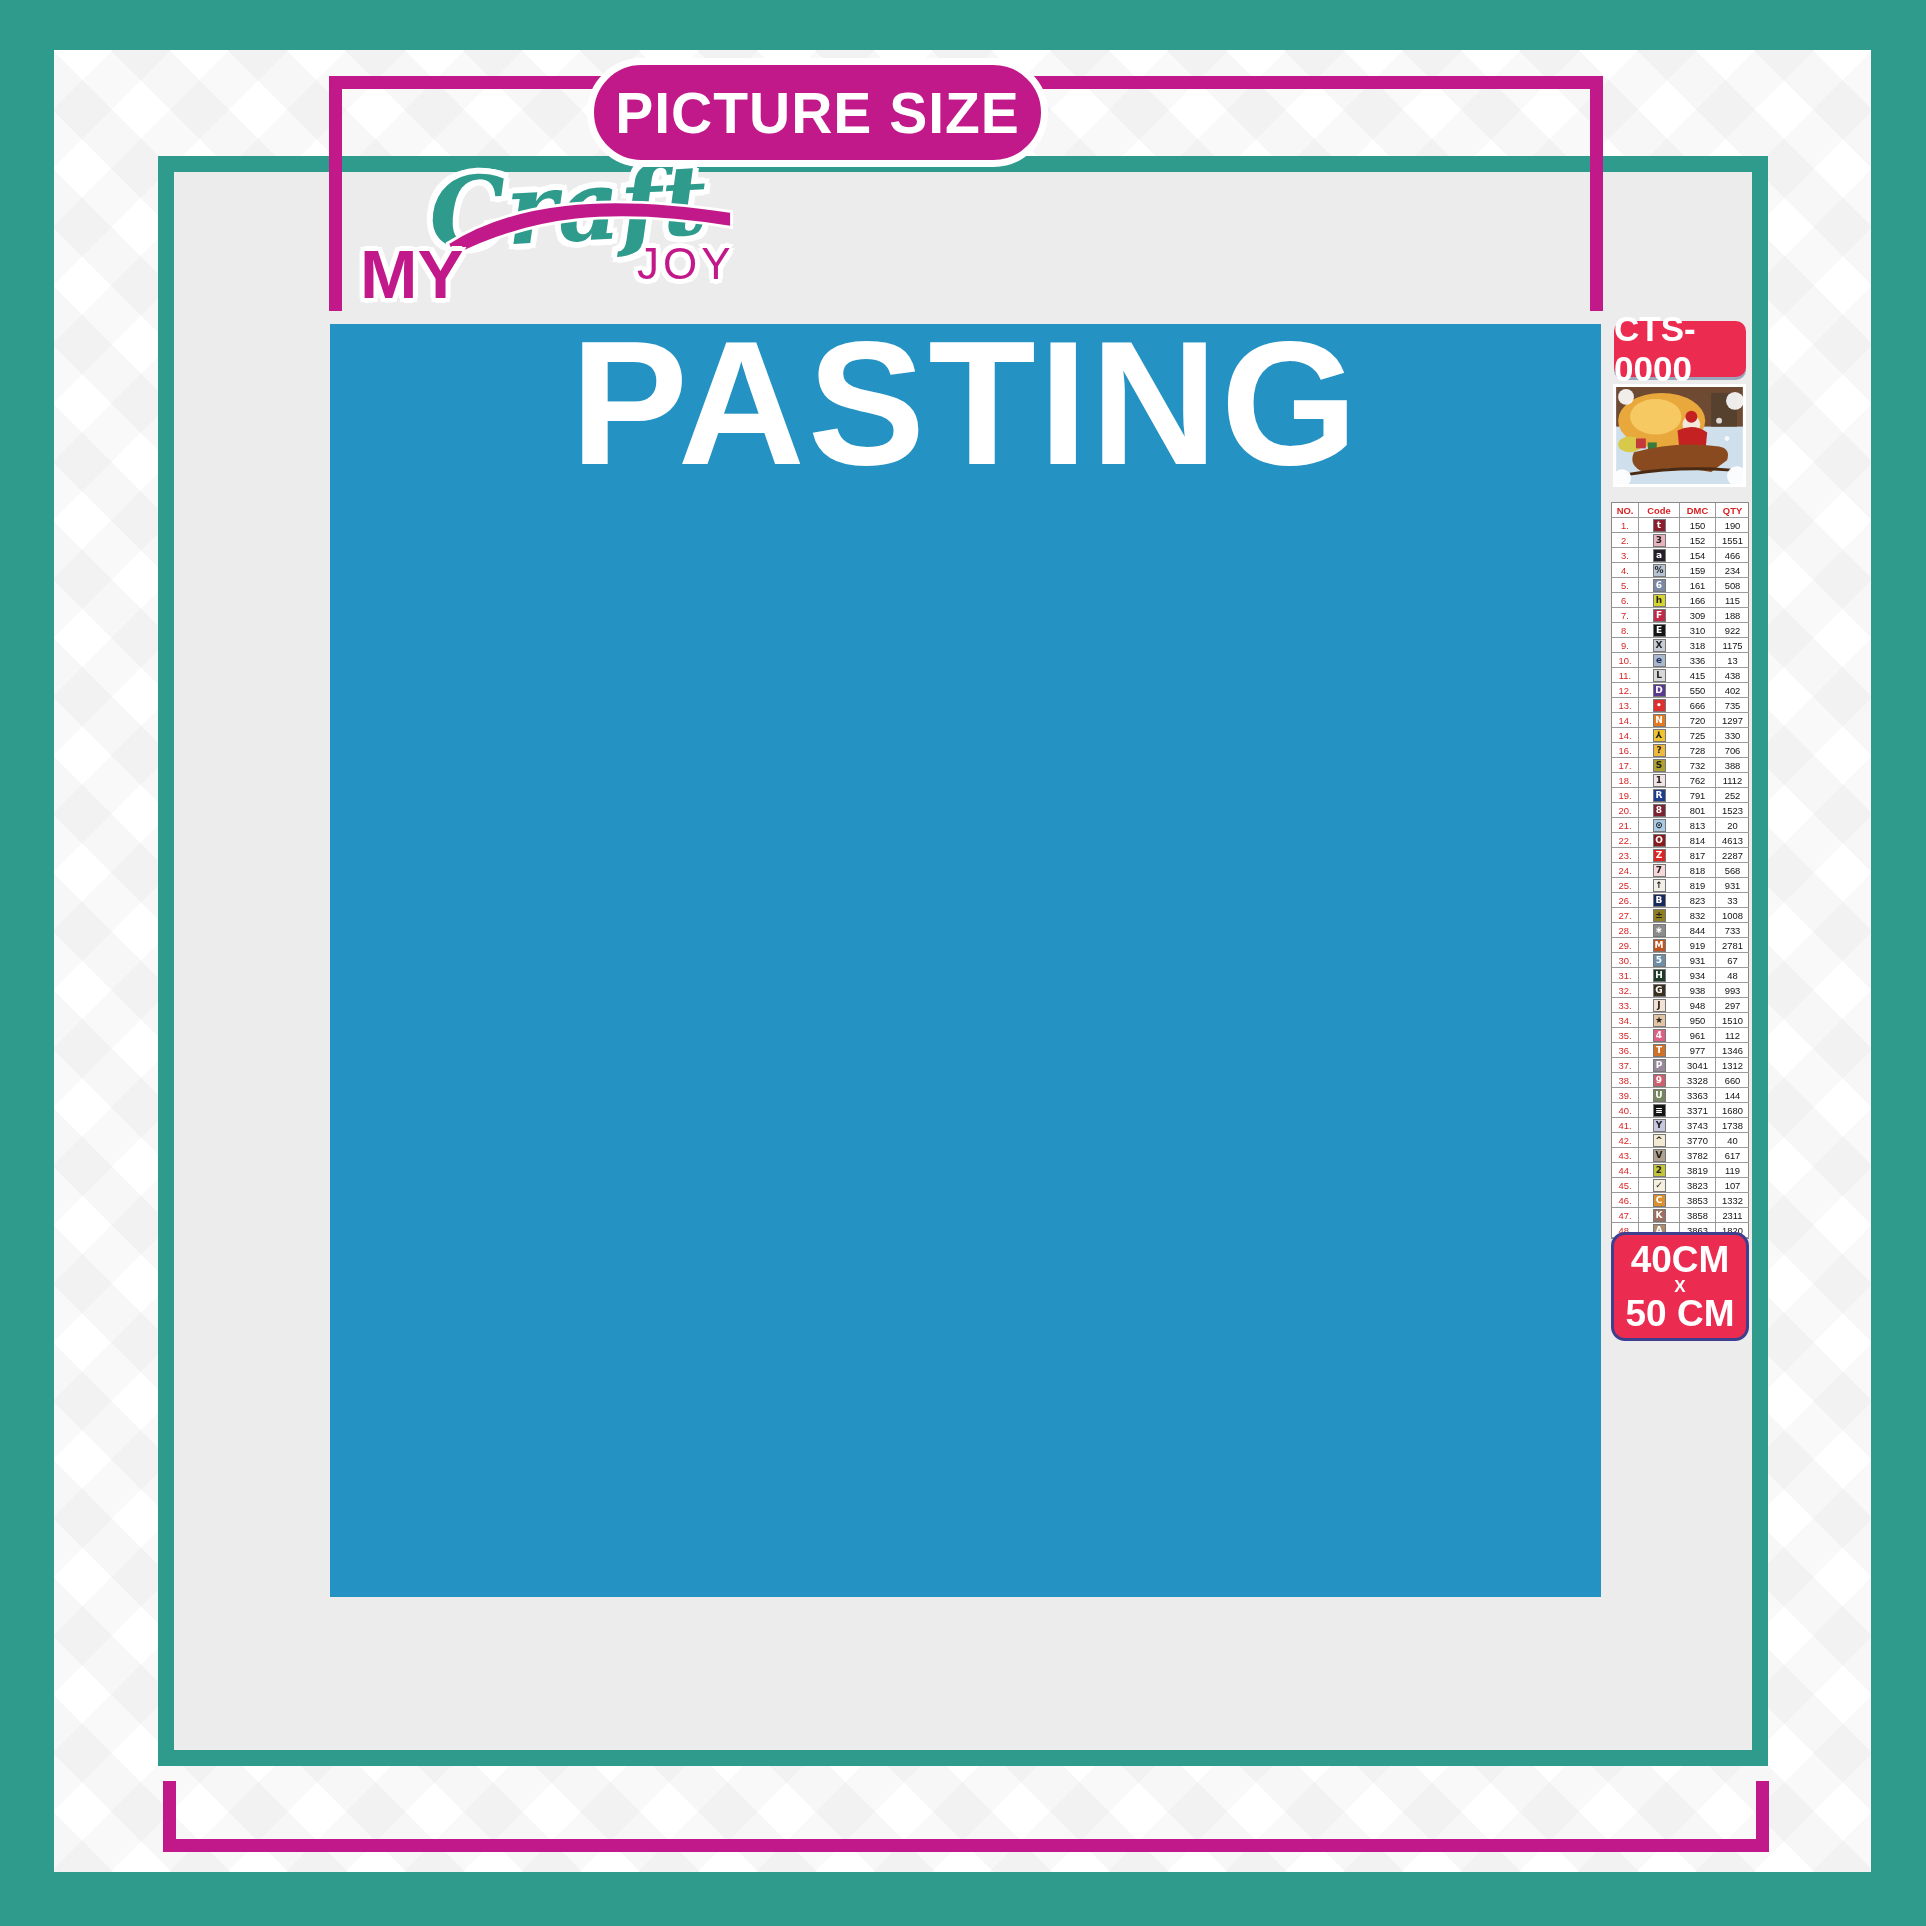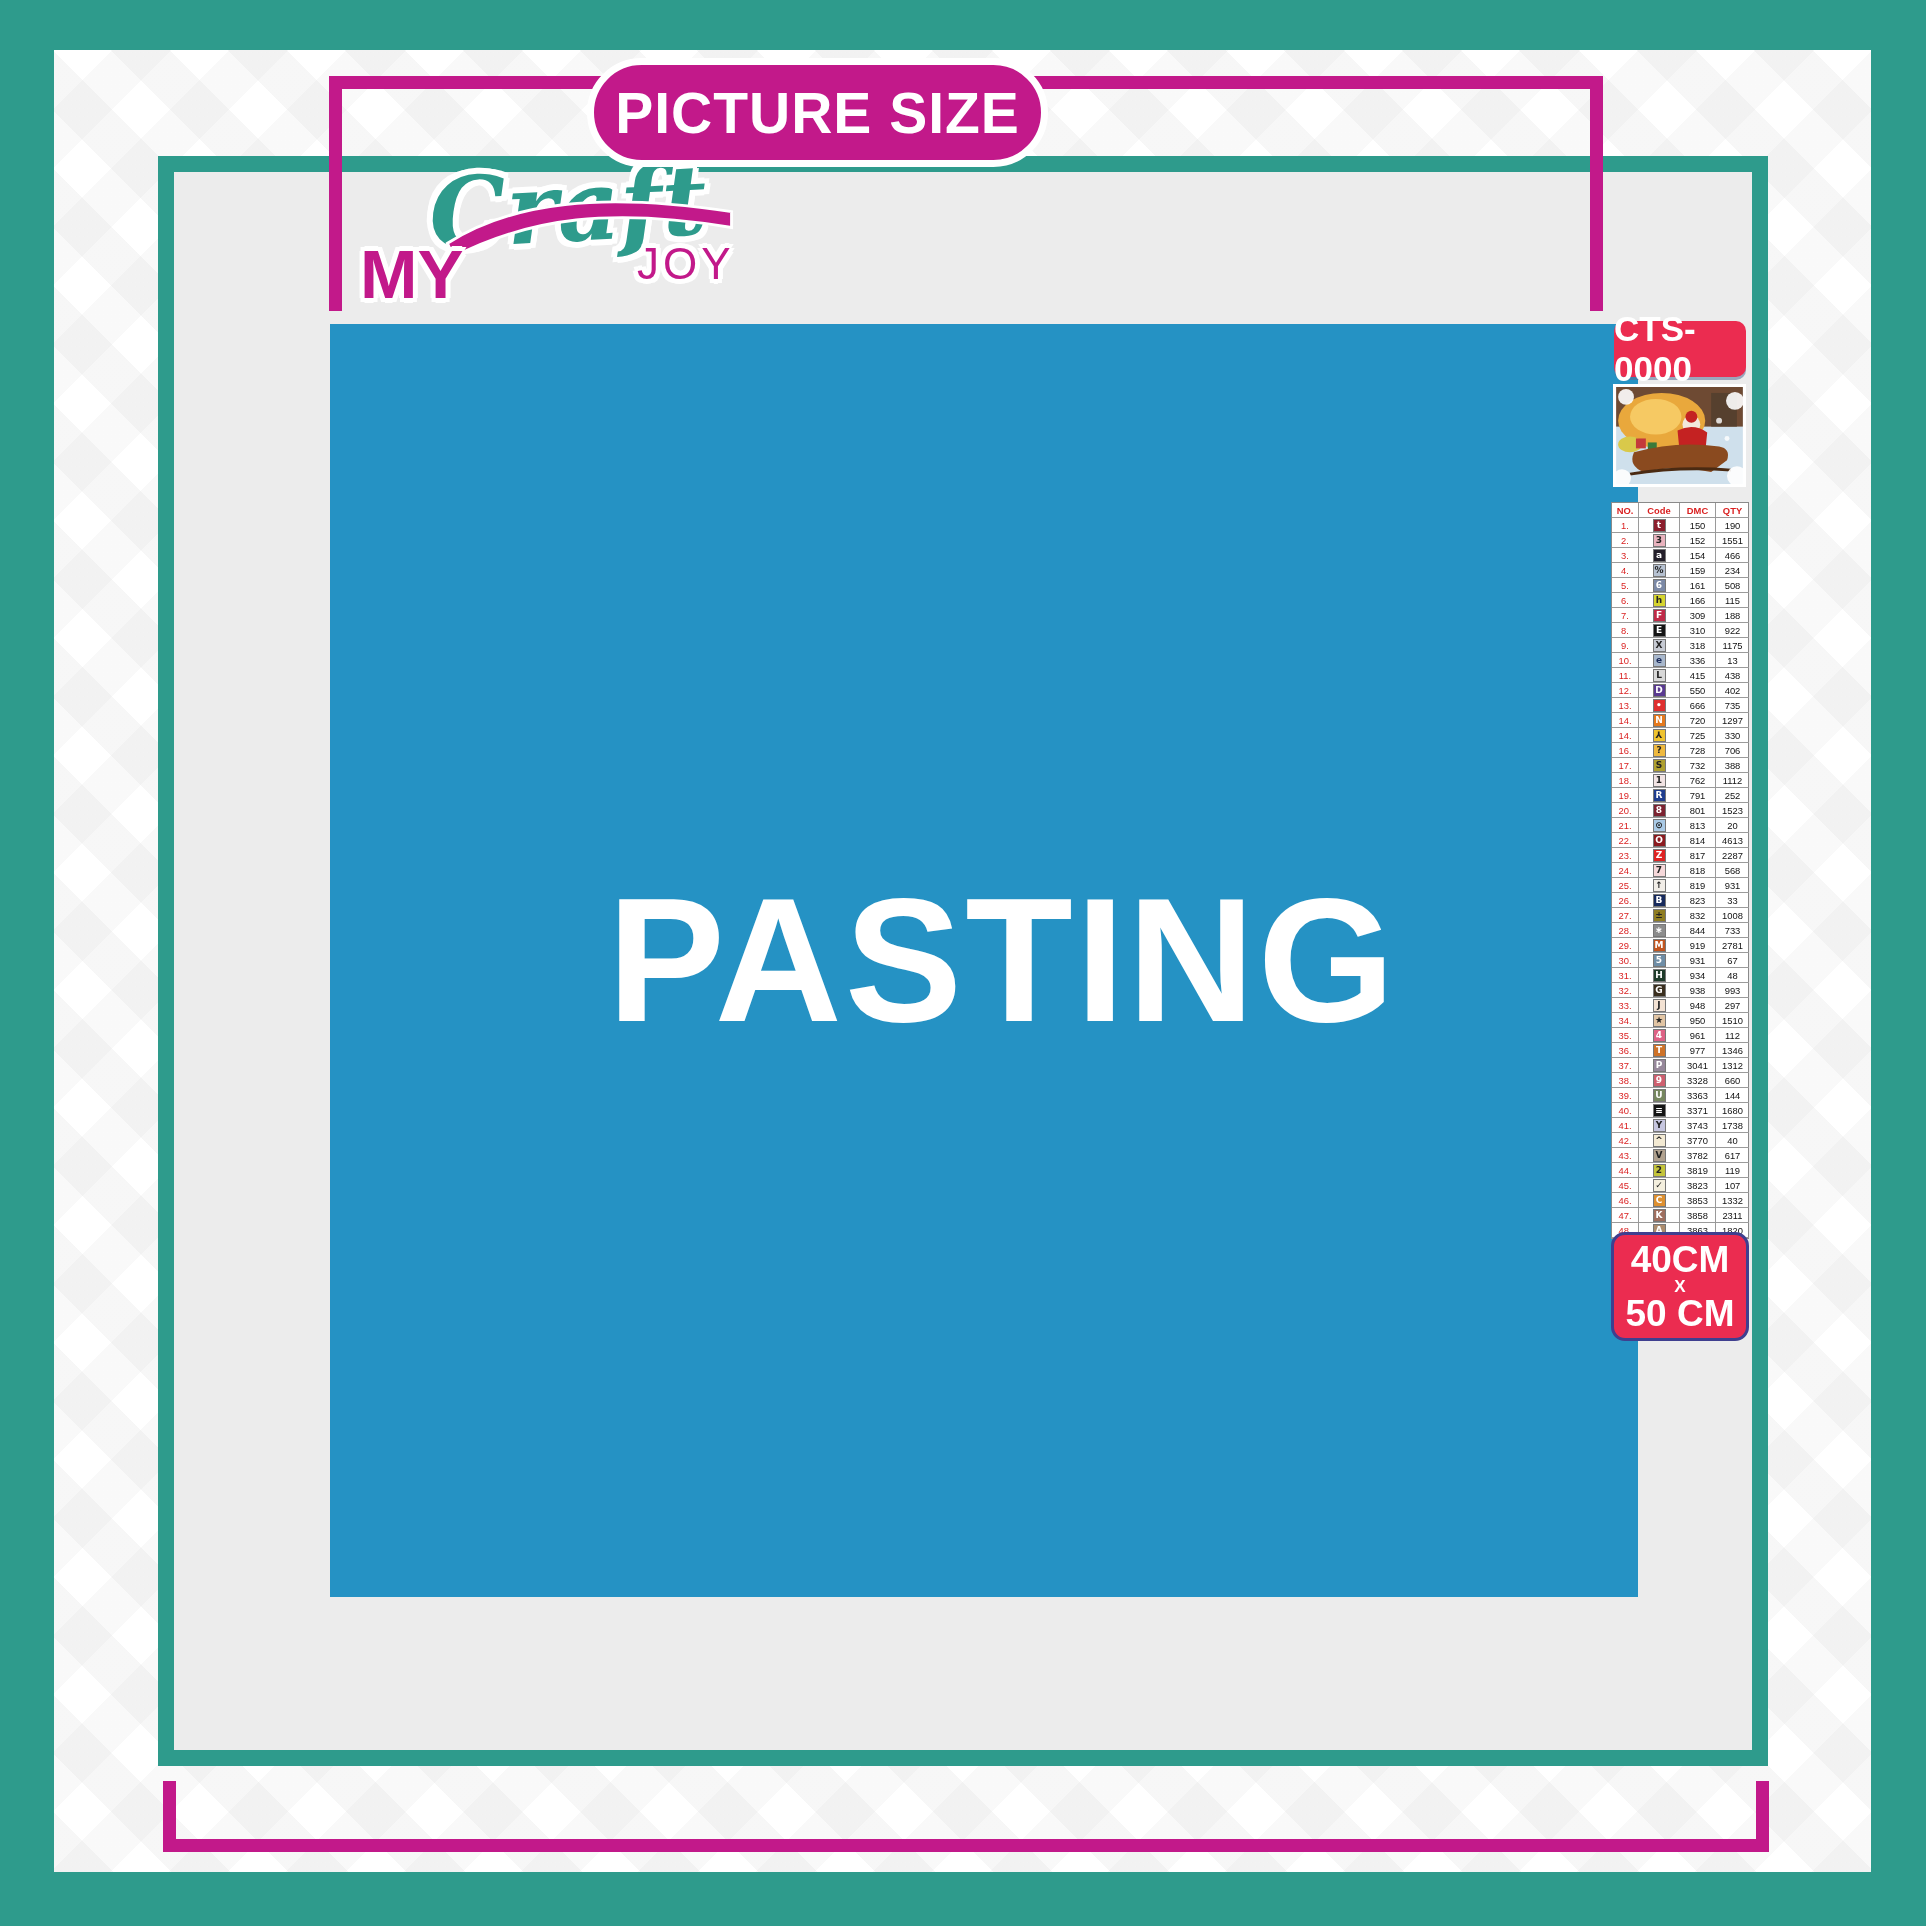--- a/index.html
+++ b/index.html
@@ -11,21 +11,21 @@
         background-image:
           repeating-linear-gradient(45deg, rgba(210,210,210,0.18) 0 42px, transparent 42px 83px),
           repeating-linear-gradient(-45deg, rgba(222,222,222,0.18) 0 42px, transparent 42px 83px);}
 
   
   .frame{position:absolute;left:158px;top:156px;width:1610px;height:1610px;box-sizing:border-box;
          border:16px solid #2E9B8C;background:#ECECEC;}
 
   
   .pasting{position:absolute;left:330px;top:324px;width:1271px;height:1273px;background:#2592C4;
-           display:flex;flex-direction:column;align-items:center;justify-content:center;padding-left:37px;}
+           display:flex;flex-direction:column;align-items:center;justify-content:flex-start;}
   .pasting .line{color:#ffffff;font-weight:bold;font-size:176px;line-height:0.90;letter-spacing:3px;
                  font-family:"Liberation Sans",sans-serif;}
 
   
   .mline{position:absolute;background:#C2198A;}
   .h-top{left:329px;top:76px;width:1274px;height:13px;}
   .v-top-l{left:329px;top:76px;width:13px;height:235px;}
   .v-top-r{left:1590px;top:76px;width:13px;height:235px;}
   .h-bot{left:163px;top:1839px;width:1606px;height:13px;}
   .v-bot-l{left:163px;top:1781px;width:13px;height:71px;}

